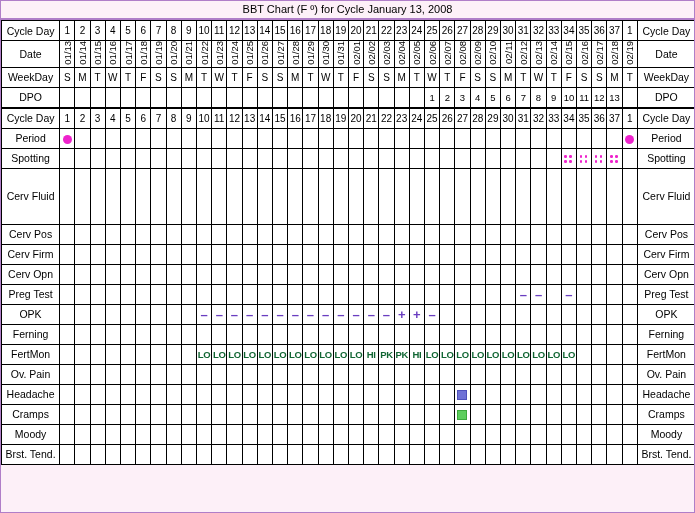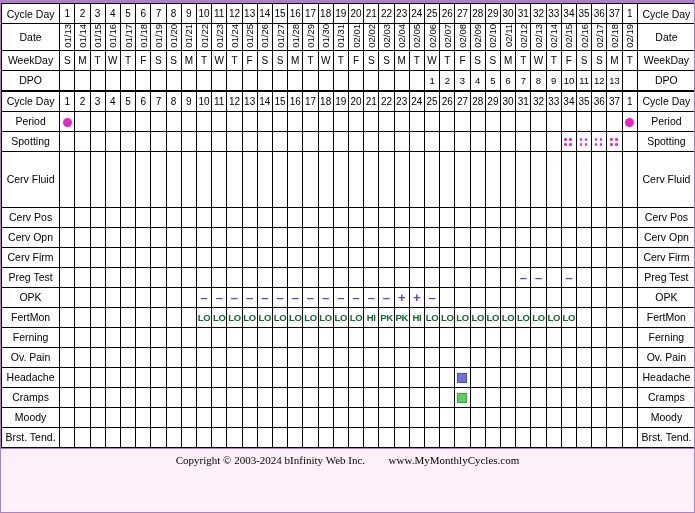--- a/index.html
+++ b/index.html
@@ -142,20 +142,21 @@
     color: #000;
   }
   .footer .gap { display: inline-block; width: 18px; }
   .purple-sep { height: 2px; background: #b07ec8; }
 </style>
 </head>
 <body>
 
 <div id="page">
 
+  <div class="title-bar">BBT Chart (F º) for Cycle January 13, 2008</div>
   <div class="purple-sep"></div>
 
   <table class="grid" id="top-table">
     <tbody>
       <tr id="row-cycleday-top">
           <td class="rowlabel" style="width: 58px;">Cycle Day</td>
           <td class="day-hdr" style="width: 15.1842px;">1</td>
           <td class="day-hdr" style="width: 15.1842px;">2</td>
           <td class="day-hdr" style="width: 15.1842px;">3</td>
           <td class="day-hdr" style="width: 15.1842px;">4</td>
@@ -531,20 +532,62 @@
           <td style="width: 15.1842px;"></td>
           <td style="width: 15.1842px;"></td>
           <td style="width: 15.1842px;"></td>
           <td style="width: 15.1842px;"></td>
           <td style="width: 15.1842px;"></td>
           <td style="width: 15.1842px;"></td>
           <td style="width: 15.1842px;"></td>
           <td class="rowlabel" style="width: 58px;">Cerv Pos</td>
         </tr>
         <tr>
+          <td class="rowlabel" style="width: 58px;">Cerv Firm</td>
+          <td style="width: 15.1842px;"></td>
+          <td style="width: 15.1842px;"></td>
+          <td style="width: 15.1842px;"></td>
+          <td style="width: 15.1842px;"></td>
+          <td style="width: 15.1842px;"></td>
+          <td style="width: 15.1842px;"></td>
+          <td style="width: 15.1842px;"></td>
+          <td style="width: 15.1842px;"></td>
+          <td style="width: 15.1842px;"></td>
+          <td style="width: 15.1842px;"></td>
+          <td style="width: 15.1842px;"></td>
+          <td style="width: 15.1842px;"></td>
+          <td style="width: 15.1842px;"></td>
+          <td style="width: 15.1842px;"></td>
+          <td style="width: 15.1842px;"></td>
+          <td style="width: 15.1842px;"></td>
+          <td style="width: 15.1842px;"></td>
+          <td style="width: 15.1842px;"></td>
+          <td style="width: 15.1842px;"></td>
+          <td style="width: 15.1842px;"></td>
+          <td style="width: 15.1842px;"></td>
+          <td style="width: 15.1842px;"></td>
+          <td style="width: 15.1842px;"></td>
+          <td style="width: 15.1842px;"></td>
+          <td style="width: 15.1842px;"></td>
+          <td style="width: 15.1842px;"></td>
+          <td style="width: 15.1842px;"></td>
+          <td style="width: 15.1842px;"></td>
+          <td style="width: 15.1842px;"></td>
+          <td style="width: 15.1842px;"></td>
+          <td style="width: 15.1842px;"></td>
+          <td style="width: 15.1842px;"></td>
+          <td style="width: 15.1842px;"></td>
+          <td style="width: 15.1842px;"></td>
+          <td style="width: 15.1842px;"></td>
+          <td style="width: 15.1842px;"></td>
+          <td style="width: 15.1842px;"></td>
+          <td style="width: 15.1842px;"></td>
+          <td class="rowlabel" style="width: 58px;">Cerv Firm</td>
+        </tr>
+        <tr>
           <td class="rowlabel" style="width: 58px;">Cerv Opn</td>
           <td style="width: 15.1842px;"></td>
           <td style="width: 15.1842px;"></td>
           <td style="width: 15.1842px;"></td>
           <td style="width: 15.1842px;"></td>
           <td style="width: 15.1842px;"></td>
           <td style="width: 15.1842px;"></td>
           <td style="width: 15.1842px;"></td>
           <td style="width: 15.1842px;"></td>
           <td style="width: 15.1842px;"></td>
@@ -571,62 +614,20 @@
           <td style="width: 15.1842px;"></td>
           <td style="width: 15.1842px;"></td>
           <td style="width: 15.1842px;"></td>
           <td style="width: 15.1842px;"></td>
           <td style="width: 15.1842px;"></td>
           <td style="width: 15.1842px;"></td>
           <td style="width: 15.1842px;"></td>
           <td style="width: 15.1842px;"></td>
           <td style="width: 15.1842px;"></td>
           <td class="rowlabel" style="width: 58px;">Cerv Opn</td>
-        </tr>
-        <tr>
-          <td class="rowlabel" style="width: 58px;">Cerv Firm</td>
-          <td style="width: 15.1842px;"></td>
-          <td style="width: 15.1842px;"></td>
-          <td style="width: 15.1842px;"></td>
-          <td style="width: 15.1842px;"></td>
-          <td style="width: 15.1842px;"></td>
-          <td style="width: 15.1842px;"></td>
-          <td style="width: 15.1842px;"></td>
-          <td style="width: 15.1842px;"></td>
-          <td style="width: 15.1842px;"></td>
-          <td style="width: 15.1842px;"></td>
-          <td style="width: 15.1842px;"></td>
-          <td style="width: 15.1842px;"></td>
-          <td style="width: 15.1842px;"></td>
-          <td style="width: 15.1842px;"></td>
-          <td style="width: 15.1842px;"></td>
-          <td style="width: 15.1842px;"></td>
-          <td style="width: 15.1842px;"></td>
-          <td style="width: 15.1842px;"></td>
-          <td style="width: 15.1842px;"></td>
-          <td style="width: 15.1842px;"></td>
-          <td style="width: 15.1842px;"></td>
-          <td style="width: 15.1842px;"></td>
-          <td style="width: 15.1842px;"></td>
-          <td style="width: 15.1842px;"></td>
-          <td style="width: 15.1842px;"></td>
-          <td style="width: 15.1842px;"></td>
-          <td style="width: 15.1842px;"></td>
-          <td style="width: 15.1842px;"></td>
-          <td style="width: 15.1842px;"></td>
-          <td style="width: 15.1842px;"></td>
-          <td style="width: 15.1842px;"></td>
-          <td style="width: 15.1842px;"></td>
-          <td style="width: 15.1842px;"></td>
-          <td style="width: 15.1842px;"></td>
-          <td style="width: 15.1842px;"></td>
-          <td style="width: 15.1842px;"></td>
-          <td style="width: 15.1842px;"></td>
-          <td style="width: 15.1842px;"></td>
-          <td class="rowlabel" style="width: 58px;">Cerv Firm</td>
         </tr>
         <tr>
           <td class="rowlabel" style="width: 58px;">Preg Test</td>
           <td style="width: 15.1842px;"></td>
           <td style="width: 15.1842px;"></td>
           <td style="width: 15.1842px;"></td>
           <td style="width: 15.1842px;"></td>
           <td style="width: 15.1842px;"></td>
           <td style="width: 15.1842px;"></td>
           <td style="width: 15.1842px;"></td>
@@ -697,20 +698,62 @@
           <td style="width: 15.1842px;"></td>
           <td style="width: 15.1842px;"></td>
           <td style="width: 15.1842px;"></td>
           <td style="width: 15.1842px;"></td>
           <td style="width: 15.1842px;"></td>
           <td style="width: 15.1842px;"></td>
           <td style="width: 15.1842px;"></td>
           <td style="width: 15.1842px;"></td>
           <td style="width: 15.1842px;"></td>
           <td class="rowlabel" style="width: 58px;">OPK</td>
+        </tr>
+        <tr>
+          <td class="rowlabel" style="width: 58px;">Ferning</td>
+          <td style="width: 15.1842px;"></td>
+          <td style="width: 15.1842px;"></td>
+          <td style="width: 15.1842px;"></td>
+          <td style="width: 15.1842px;"></td>
+          <td style="width: 15.1842px;"></td>
+          <td style="width: 15.1842px;"></td>
+          <td style="width: 15.1842px;"></td>
+          <td style="width: 15.1842px;"></td>
+          <td style="width: 15.1842px;"></td>
+          <td style="width: 15.1842px;"></td>
+          <td style="width: 15.1842px;"></td>
+          <td style="width: 15.1842px;"></td>
+          <td style="width: 15.1842px;"></td>
+          <td style="width: 15.1842px;"></td>
+          <td style="width: 15.1842px;"></td>
+          <td style="width: 15.1842px;"></td>
+          <td style="width: 15.1842px;"></td>
+          <td style="width: 15.1842px;"></td>
+          <td style="width: 15.1842px;"></td>
+          <td style="width: 15.1842px;"></td>
+          <td style="width: 15.1842px;"></td>
+          <td style="width: 15.1842px;"></td>
+          <td style="width: 15.1842px;"></td>
+          <td style="width: 15.1842px;"></td>
+          <td style="width: 15.1842px;"></td>
+          <td style="width: 15.1842px;"></td>
+          <td style="width: 15.1842px;"></td>
+          <td style="width: 15.1842px;"></td>
+          <td style="width: 15.1842px;"></td>
+          <td style="width: 15.1842px;"></td>
+          <td style="width: 15.1842px;"></td>
+          <td style="width: 15.1842px;"></td>
+          <td style="width: 15.1842px;"></td>
+          <td style="width: 15.1842px;"></td>
+          <td style="width: 15.1842px;"></td>
+          <td style="width: 15.1842px;"></td>
+          <td style="width: 15.1842px;"></td>
+          <td style="width: 15.1842px;"></td>
+          <td class="rowlabel" style="width: 58px;">Ferning</td>
         </tr>
         <tr>
           <td class="rowlabel" style="width: 58px;">FertMon</td>
           <td style="width: 15.1842px;"></td>
           <td style="width: 15.1842px;"></td>
           <td style="width: 15.1842px;"></td>
           <td style="width: 15.1842px;"></td>
           <td style="width: 15.1842px;"></td>
           <td style="width: 15.1842px;"></td>
           <td style="width: 15.1842px;"></td>
@@ -741,62 +784,20 @@
           <td style="width: 15.1842px;"><span class="fert">LO</span></td>
           <td style="width: 15.1842px;"><span class="fert">LO</span></td>
           <td style="width: 15.1842px;"><span class="fert">LO</span></td>
           <td style="width: 15.1842px;"></td>
           <td style="width: 15.1842px;"></td>
           <td style="width: 15.1842px;"></td>
           <td style="width: 15.1842px;"></td>
           <td class="rowlabel" style="width: 58px;">FertMon</td>
         </tr>
         <tr>
-          <td class="rowlabel" style="width: 58px;">Ferning</td>
-          <td style="width: 15.1842px;"></td>
-          <td style="width: 15.1842px;"></td>
-          <td style="width: 15.1842px;"></td>
-          <td style="width: 15.1842px;"></td>
-          <td style="width: 15.1842px;"></td>
-          <td style="width: 15.1842px;"></td>
-          <td style="width: 15.1842px;"></td>
-          <td style="width: 15.1842px;"></td>
-          <td style="width: 15.1842px;"></td>
-          <td style="width: 15.1842px;"></td>
-          <td style="width: 15.1842px;"></td>
-          <td style="width: 15.1842px;"></td>
-          <td style="width: 15.1842px;"></td>
-          <td style="width: 15.1842px;"></td>
-          <td style="width: 15.1842px;"></td>
-          <td style="width: 15.1842px;"></td>
-          <td style="width: 15.1842px;"></td>
-          <td style="width: 15.1842px;"></td>
-          <td style="width: 15.1842px;"></td>
-          <td style="width: 15.1842px;"></td>
-          <td style="width: 15.1842px;"></td>
-          <td style="width: 15.1842px;"></td>
-          <td style="width: 15.1842px;"></td>
-          <td style="width: 15.1842px;"></td>
-          <td style="width: 15.1842px;"></td>
-          <td style="width: 15.1842px;"></td>
-          <td style="width: 15.1842px;"></td>
-          <td style="width: 15.1842px;"></td>
-          <td style="width: 15.1842px;"></td>
-          <td style="width: 15.1842px;"></td>
-          <td style="width: 15.1842px;"></td>
-          <td style="width: 15.1842px;"></td>
-          <td style="width: 15.1842px;"></td>
-          <td style="width: 15.1842px;"></td>
-          <td style="width: 15.1842px;"></td>
-          <td style="width: 15.1842px;"></td>
-          <td style="width: 15.1842px;"></td>
-          <td style="width: 15.1842px;"></td>
-          <td class="rowlabel" style="width: 58px;">Ferning</td>
-        </tr>
-        <tr>
           <td class="rowlabel" style="width: 58px;">Ov. Pain</td>
           <td style="width: 15.1842px;"></td>
           <td style="width: 15.1842px;"></td>
           <td style="width: 15.1842px;"></td>
           <td style="width: 15.1842px;"></td>
           <td style="width: 15.1842px;"></td>
           <td style="width: 15.1842px;"></td>
           <td style="width: 15.1842px;"></td>
           <td style="width: 15.1842px;"></td>
           <td style="width: 15.1842px;"></td>
@@ -995,19 +996,14 @@
           <td style="width: 15.1842px;"></td>
           <td style="width: 15.1842px;"></td>
           <td style="width: 15.1842px;"></td>
           <td style="width: 15.1842px;"></td>
           <td style="width: 15.1842px;"></td>
           <td class="rowlabel" style="width: 58px;">Brst. Tend.</td>
         </tr>
       </tbody>
   </table>
 
-  <div class="footer">
-    <span>Copyright © 2003-2024 bInfinity Web Inc.</span>
-    <span class="gap"></span>
-    <span>www.MyMonthlyCycles.com</span>
-  </div>
 
 </div>
 
 </body></html>

